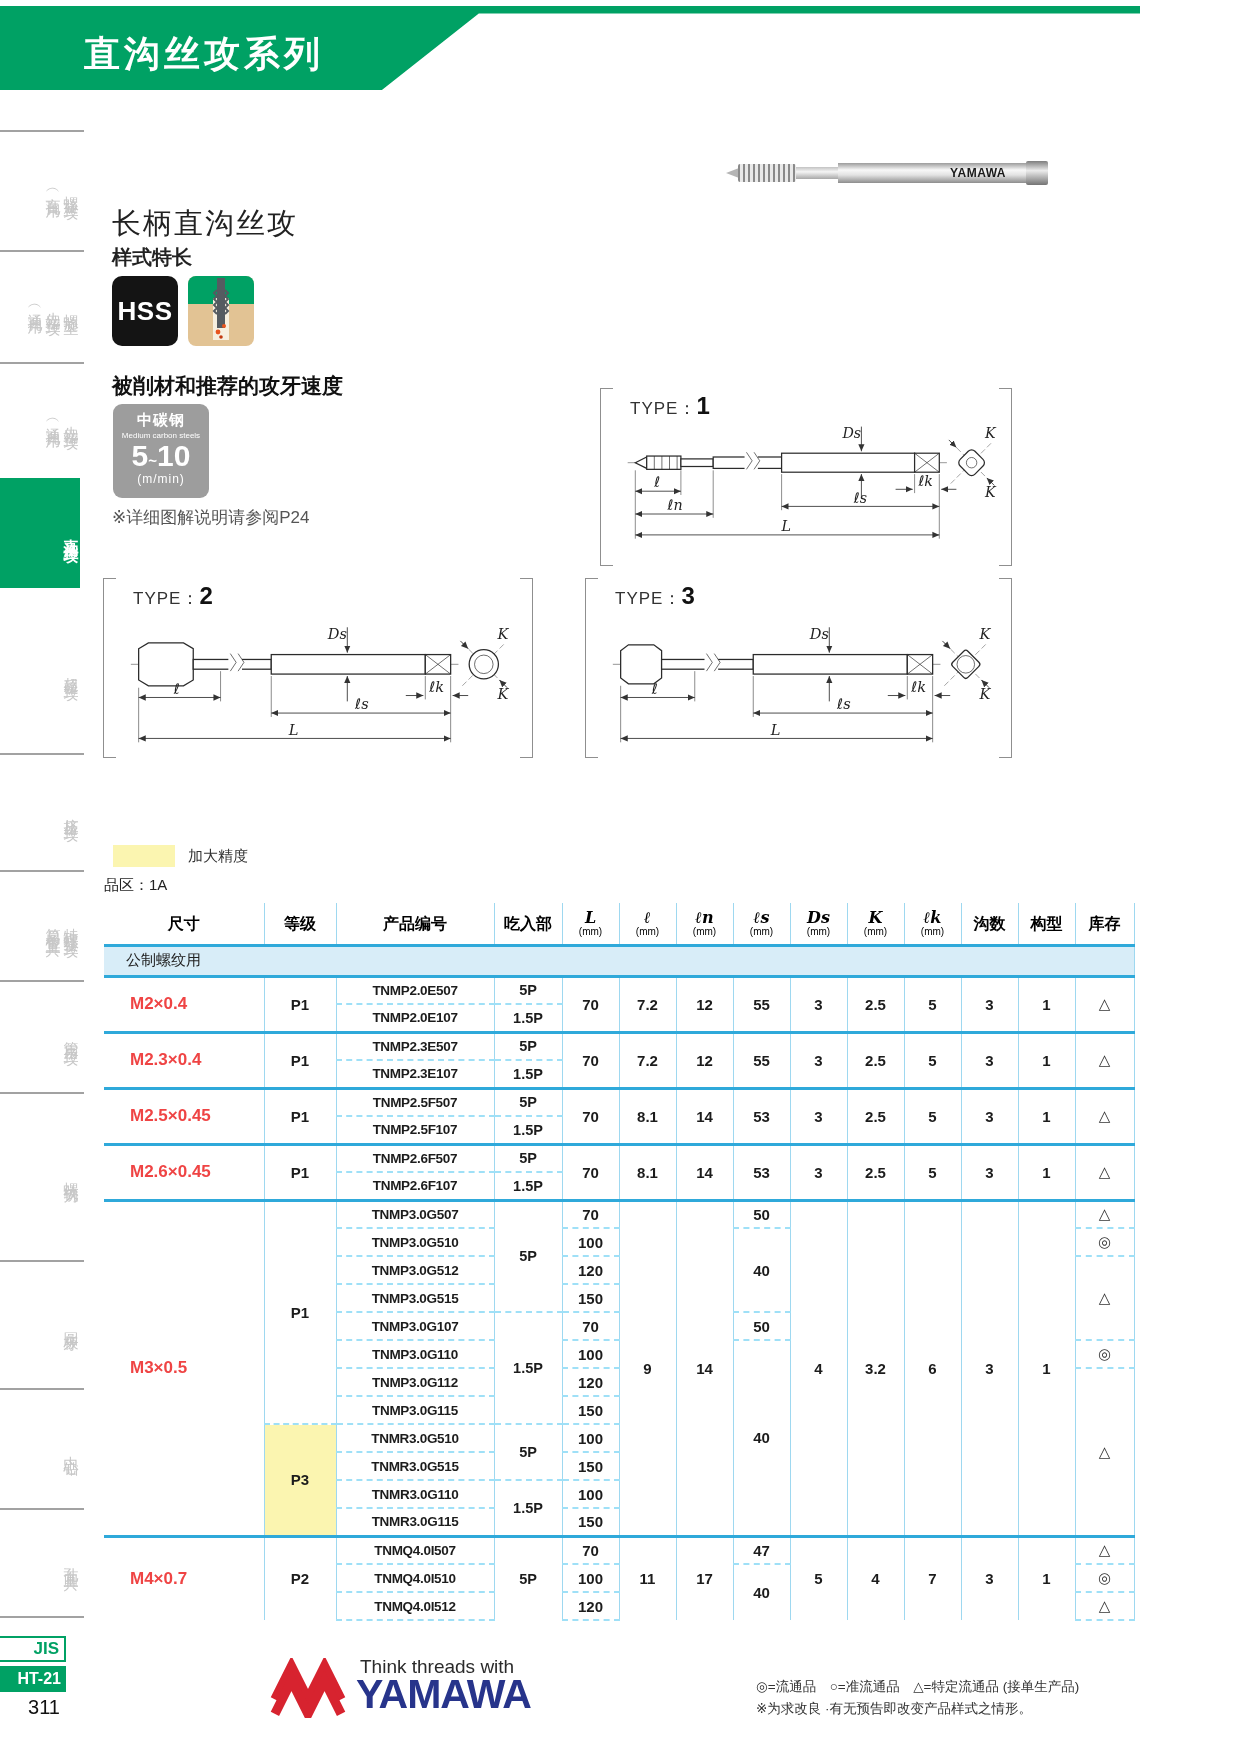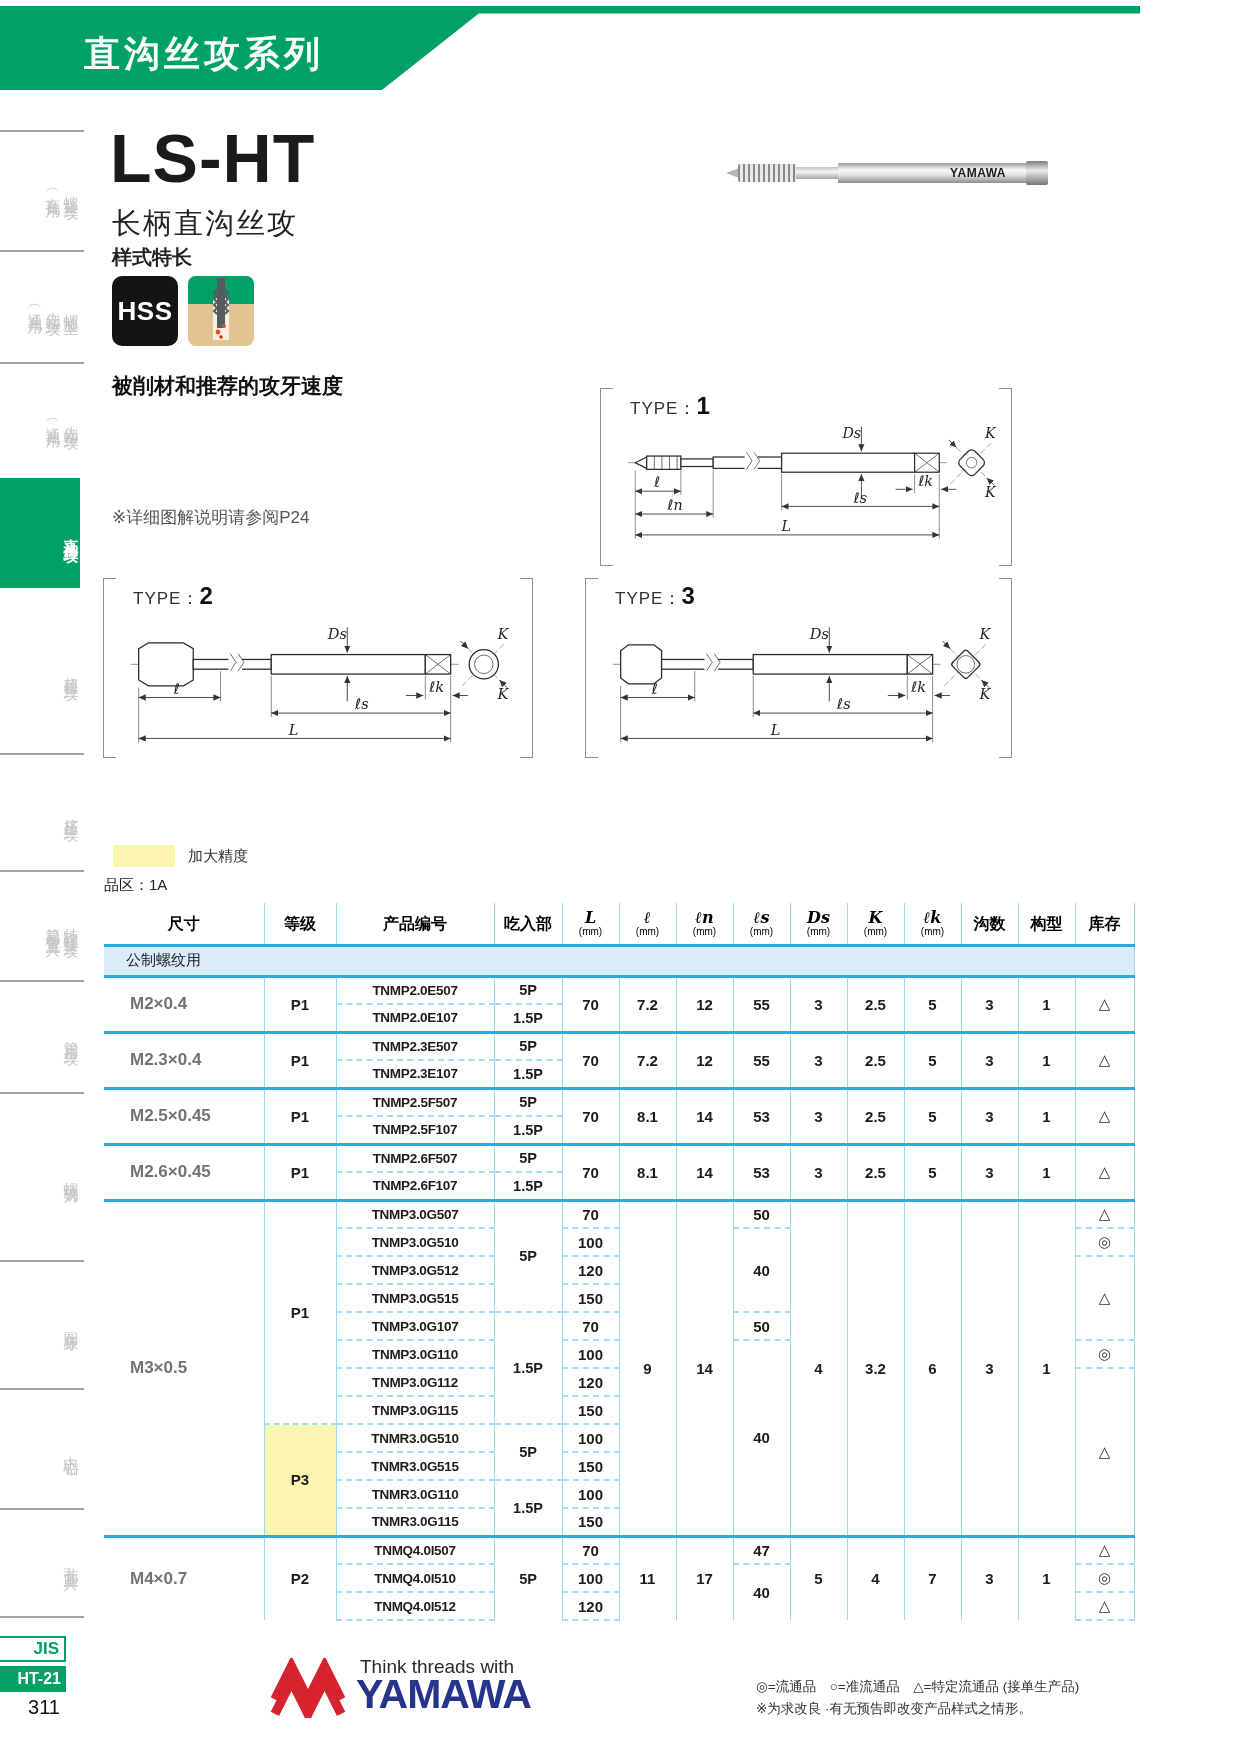--- a/index.html
+++ b/index.html
@@ -97,21 +97,21 @@
   .spec tr.head th { height:42px; border-bottom:3px solid #2fa9da; }
   .h-main { font-size:16px; font-weight:bold; color:#000; display:block; line-height:17px; }
   .h-main.it { font-family:"DejaVu Serif",serif; font-style:italic; font-weight:bold; }
   .h-unit { font-size:10px; font-weight:normal; color:#000; display:block; line-height:11px; }
   .spec tr.section td { height:31px; background:#d8edf8; text-align:left; padding-left:22px;
                         font-size:15px; color:#222; border-bottom:3px solid #2fa9da; }
   .spec tbody tr { height:28px; }
   .spec tr.group-start td { border-top:3px solid #2fa9da; }
   .spec tr.sub td { border-top:2px dashed #9fe0f7; }
   .spec tbody tr:last-child td { border-bottom:2px dashed #9fe0f7; }
-  .c-size { font-size:17px; font-weight:bold; text-align:left !important; padding-left:26px; color:#737373; }
+  .c-size { font-size:17px; font-weight:bold; text-align:left !important; padding-left:26px; color:#ef4444; }
   .c-grade{ font-size:15px; font-weight:600; }
   .c-code { font-size:13.5px; font-weight:600; letter-spacing:-0.3px; }
   .c-cham { font-size:14.5px; font-weight:600; }
   .c-num  { font-size:15px; font-weight:600; }
   .c-stock{ font-size:15px; font-weight:400; color:#333; }
   .hl { background:#fbf5b0; }
 
   
   .monogram { position:absolute; left:264px; top:1658px; }
   .tagline  { position:absolute; left:360px; top:1656px; font-size:19px; color:#2b2b2b; }
@@ -180,40 +180,45 @@
       <div class="side-sep" style="top: 1092px;"></div>
       <div class="side-sep" style="top: 1260px;"></div>
       <div class="side-sep" style="top: 1388px;"></div>
       <div class="side-sep" style="top: 1508px;"></div>
       <div class="side-sep" style="top: 1616px;"></div>
     </div>
   <div class="jis-box">JIS</div>
   <div class="ht-box">HT-21</div>
   <div class="page-no">311</div>
 
-  <div class="prod-name">LS-HT</div>
   <div class="prod-sub">长柄直沟丝攻</div>
   <div class="prod-style">样式特长</div>
 
   <div class="hss-badge">HSS</div>
   <div class="hole-badge">
     <svg width="66" height="70" viewBox="0 0 66 70">
       <rect x="0" y="0" width="66" height="70" rx="8" fill="#e2c394"></rect>
       <path d="M0,28 L0,8 a8,8 0 0 1 8,-8 L58,0 a8,8 0 0 1 8,8 L66,28 Z" fill="#00a164"></path>
       <rect x="25" y="22" width="16" height="42" fill="#f7efdf"></rect>
       <rect x="29" y="2" width="8" height="50" fill="#555b61"></rect>
       <path d="M29,14 l-3,3 l3,3 l-3,3 l3,3 l-3,3 l3,3 l-3,3 l3,3" stroke="#555b61" stroke-width="2" fill="none"></path>
       <path d="M37,14 l3,3 l-3,3 l3,3 l-3,3 l3,3 l-3,3 l3,3 l-3,3" stroke="#555b61" stroke-width="2" fill="none"></path>
       <circle cx="30" cy="56" r="2.4" fill="#e8541e"></circle>
       <circle cx="36" cy="50" r="2" fill="#e8541e"></circle>
       <circle cx="33" cy="61" r="1.8" fill="#c23a10"></circle>
     </svg>
   </div>
 
   <div class="speed-title">被削材和推荐的攻牙速度</div>
+  <div class="speed-card">
+    <span class="sc-cn">中碳钢</span>
+    <span class="sc-en">Medium carbon steels</span>
+    <span class="sc-range"><span>5</span><span class="tilde">~</span><span>10</span></span>
+    <span class="sc-unit">(m/min)</span>
+  </div>
   <div class="speed-note">※详细图解说明请参阅P24</div>
 
   <div class="tap-photo">
     <div class="tp-tip"></div>
     <div class="tp-thread"></div>
     <div class="tp-neck"></div>
     <div class="tp-shank">
       <span class="tp-brand">YAMAWA</span>
     </div>
     <div class="tp-end"></div>

